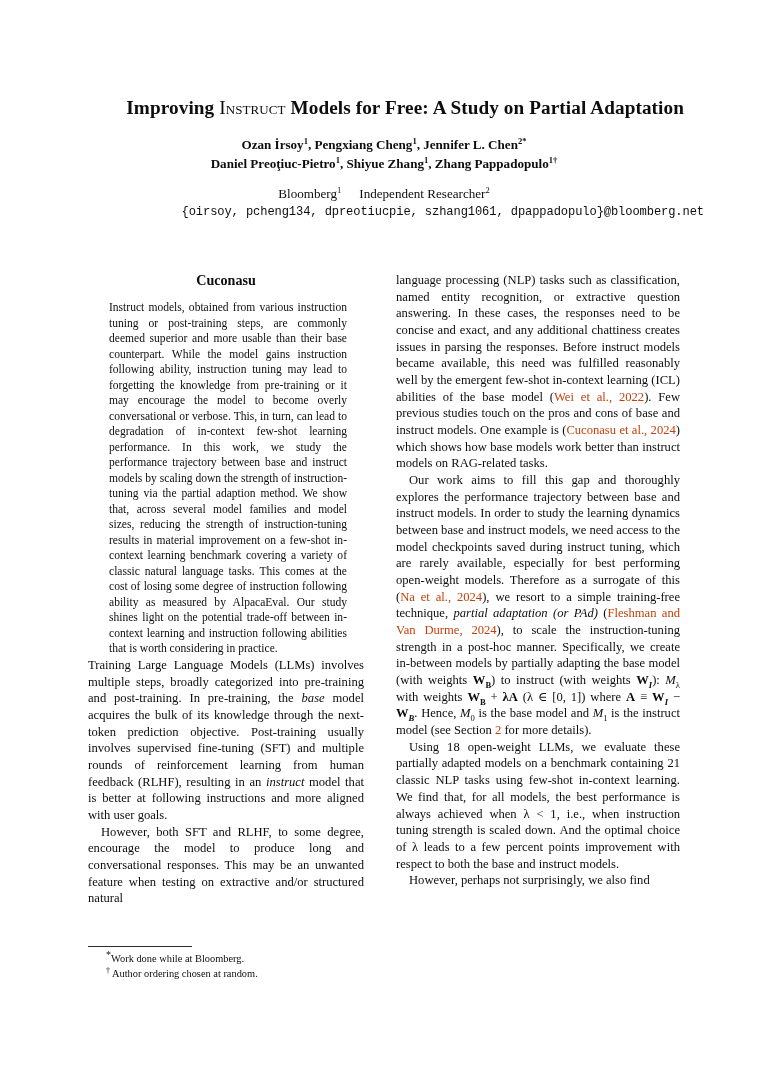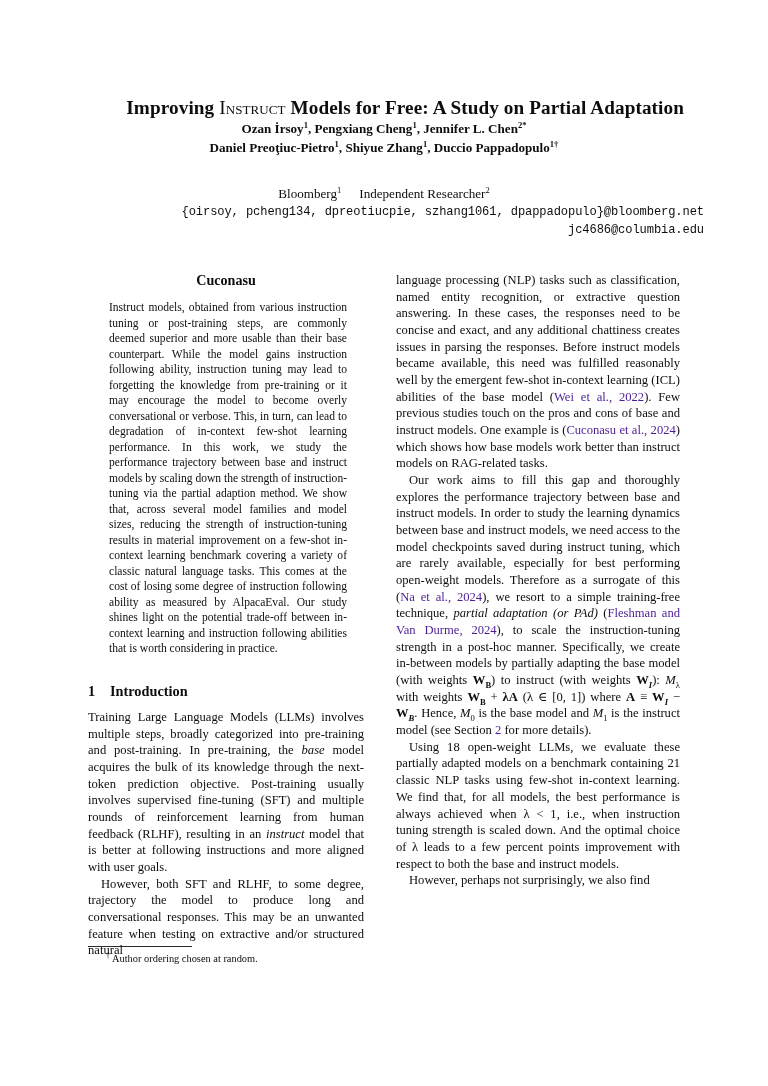--- a/index.html
+++ b/index.html
@@ -36,21 +36,21 @@
   }
   .title .sc {
     font-variant: small-caps;
     font-weight: normal;
     font-size: 19.2px;
   }
 
   .authors {
     position: absolute;
     left: 84px;
-    top: 120px;
+    top: 136px;
     width: 600px;
     text-align: center;
     font-size: 13.1px;
     font-weight: bold;
     line-height: 1.42;
   }
   .authors sup { font-size: 8.6px; font-weight: bold; vertical-align: super; line-height: 0; }
 
   .affil {
     position: absolute;
@@ -117,21 +117,21 @@
   p.body {
     margin: 0;
     font-size: 12.6px;
     line-height: 1.325;
     text-align: justify;
     text-justify: inter-word;
   }
   p.body + p.body { text-indent: 13px; }
   p.body.noindent { text-indent: 0; }
 
-  .cite { color: #4c1d95; }
+  .cite { color: #c2410c; }
   .it { font-style: italic; }
 
   
   .mi { font-family: "Liberation Serif", serif; font-style: italic; }
   .mb { font-family: "Liberation Serif", serif; font-weight: bold; }
   .msub { font-size: 8.6px; vertical-align: sub; line-height: 0; font-style: italic; }
   .msubr { font-size: 8.6px; vertical-align: sub; line-height: 0; font-style: normal; }
   .msubb { font-size: 8.6px; vertical-align: sub; line-height: 0; font-weight: bold; font-style: normal; }
 
   
@@ -182,57 +182,54 @@
 
   <div class="title">
     <span>Improving </span><span class="sc">Instruct</span><span> Models for Free: A Study on Partial Adaptation</span>
   </div>
 
   <div class="authors">
     <div>
       <span>Ozan İrsoy</span><sup>1</sup><span>, Pengxiang Cheng</span><sup>1</sup><span>, Jennifer L. Chen</span><sup><span>2</span>*</sup>
     </div>
     <div>
-      <span>Daniel Preoţiuc-Pietro</span><sup>1</sup><span>, Shiyue Zhang</span><sup>1</sup><span>, Duccio Pappadopulo</span><sup><span>1</span>†</sup>
+      <span>Daniel Preoţiuc-Pietro</span><sup>1</sup><span>, Shiyue Zhang</span><sup>1</sup><span>, Zhang Pappadopulo</span><sup><span>1</span>†</sup>
     </div>
   </div>
 
   <div class="affil">
     <span>Bloomberg</span><sup>1</sup><span class="gap"></span><span>Independent Researcher</span><sup>2</sup>
   </div>
 
   <div class="emails">
     <div>{oirsoy, pcheng134, dpreotiucpie, szhang1061, dpappadopulo}@bloomberg.net</div>
-    <div>jc4686@columbia.edu</div>
   </div>
 
   <div class="col-left">
 
     <div class="abstract-head">Cuconasu</div>
     <div class="abstract-body">Instruct models, obtained from various instruction tuning or post-training steps, are commonly deemed superior and more usable than their base counterpart. While the model gains instruction following ability, instruction tuning may lead to forgetting the knowledge from pre-training or it may encourage the model to become overly conversational or verbose. This, in turn, can lead to degradation of in-context few-shot learning performance. In this work, we study the performance trajectory between base and instruct models by scaling down the strength of instruction-tuning via the partial adaption method. We show that, across several model families and model sizes, reducing the strength of instruction-tuning results in material improvement on a few-shot in-context learning benchmark covering a variety of classic natural language tasks. This comes at the cost of losing some degree of instruction following ability as measured by AlpacaEval. Our study shines light on the potential trade-off between in-context learning and instruction following abilities that is worth considering in practice.</div>
 
-    <div class="sec-head">
-      <span class="num">1</span><span>Introduction</span>
-    </div>
 
     <p class="body noindent"><span>Training Large Language Models (LLMs) involves multiple steps, broadly categorized into pre-training and post-training. In pre-training, the </span><span class="it">base</span><span> model acquires the bulk of its knowledge through the next-token prediction objective. Post-training usually involves supervised fine-tuning (SFT) and multiple rounds of reinforcement learning from human feedback (RLHF), resulting in an </span><span class="it">instruct</span><span> model that is better at following instructions and more aligned with user goals.</span></p>
 
-    <p class="body">However, both SFT and RLHF, to some degree, trajectory the model to produce long and conversational responses. This may be an unwanted feature when testing on extractive and/or structured natural</p>
+    <p class="body">However, both SFT and RLHF, to some degree, encourage the model to produce long and conversational responses. This may be an unwanted feature when testing on extractive and/or structured natural</p>
   </div>
 
   <div class="col-right">
 
     <p class="body noindent"><span>language processing (NLP) tasks such as classification, named entity recognition, or extractive question answering. In these cases, the responses need to be concise and exact, and any additional chattiness creates issues in parsing the responses. Before instruct models became available, this need was fulfilled reasonably well by the emergent few-shot in-context learning (ICL) abilities of the base model (</span><span class="cite">Wei et al., 2022</span><span>). Few previous studies touch on the pros and cons of base and instruct models. One example is (</span><span class="cite">Cuconasu et al., 2024</span><span>) which shows how base models work better than instruct models on RAG-related tasks.</span></p>
 
     <p class="body"><span>Our work aims to fill this gap and thoroughly explores the performance trajectory between base and instruct models. In order to study the learning dynamics between base and instruct models, we need access to the model checkpoints saved during instruct tuning, which are rarely available, especially for best performing open-weight models. Therefore as a surrogate of this (</span><span class="cite">Na et al., 2024</span><span>), we resort to a simple training-free technique, </span><span class="it">partial adaptation (or PAd)</span><span> (</span><span class="cite">Fleshman and Van Durme,</span> <span class="cite">2024</span><span>), to scale the instruction-tuning strength in a post-hoc manner. Specifically, we create in-between models by partially adapting the base model (with weights </span><span class="mb"><span>W</span><span class="msubb">B</span></span><span>) to instruct (with weights </span><span class="mb"><span>W</span><span class="msub">I</span></span><span>): </span><span class="mi"><span>M</span><span class="msubr">λ</span></span><span> with weights </span><span class="mb"><span>W</span><span class="msubb">B</span></span><span> + </span><span class="mb"><span>λA</span></span> <span>(λ ∈ [0, 1])</span><span> where </span><span class="mb"><span>A</span></span><span> ≡ </span><span class="mb"><span>W</span><span class="msub">I</span></span><span> − </span><span class="mb"><span>W</span><span class="msub">B</span></span><span>. Hence, </span><span class="mi"><span>M</span><span class="msubr">0</span></span><span> is the base model and </span><span class="mi"><span>M</span><span class="msubr">1</span></span><span> is the instruct model (see Section </span><span class="cite">2</span><span> for more details).</span></p>
 
     <p class="body">Using 18 open-weight LLMs, we evaluate these partially adapted models on a benchmark containing 21 classic NLP tasks using few-shot in-context learning. We find that, for all models, the best performance is always achieved when λ &lt; 1, i.e., when instruction tuning strength is scaled down. And the optimal choice of λ leads to a few percent points improvement with respect to both the base and instruct models.</p>
 
     <p class="body">However, perhaps not surprisingly, we also find</p>
   </div>
 
   <div class="footnotes">
     <div class="fn-rule"></div>
+    <div class="fn"><span class="star">*</span><span>Work done while at Bloomberg.</span></div>
     <div class="fn"><sup>†</sup> <span>Author ordering chosen at random.</span></div>
   </div>
 
 
 </div>
 
 </body></html>

